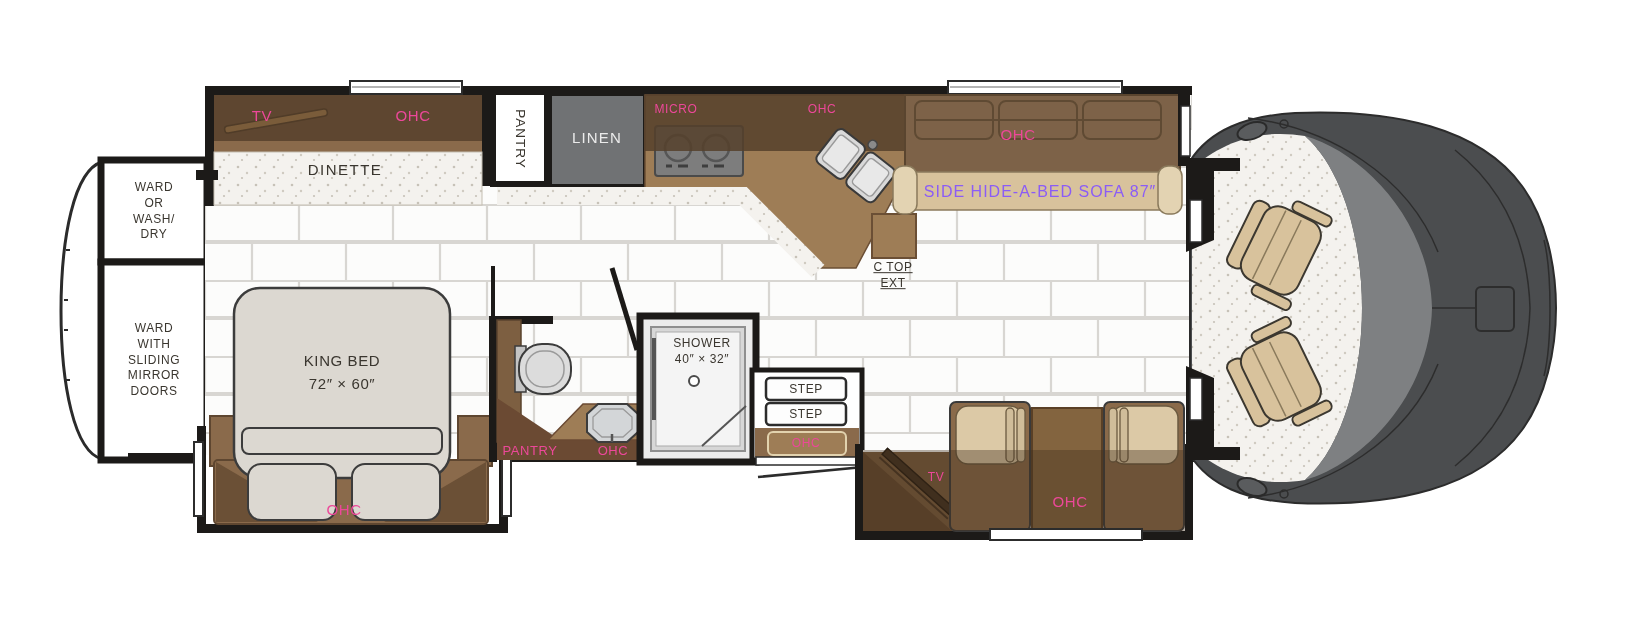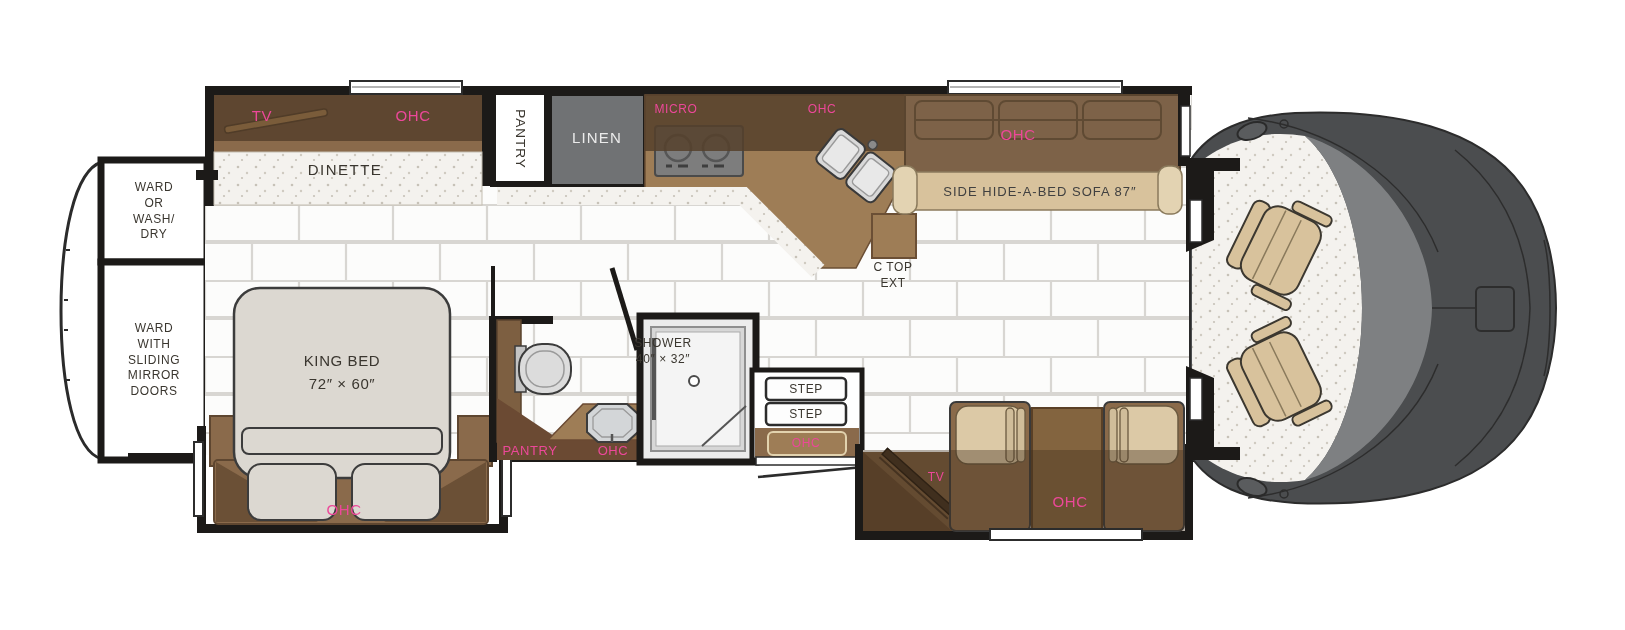--- a/index.html
+++ b/index.html
@@ -5,21 +5,21 @@
 <style>
   html,body{margin:0;padding:0;background:#ffffff;}
   #stage{position:relative;width:1625px;height:630px;background:#ffffff;overflow:hidden;
          font-family:"Liberation Sans","DejaVu Sans",sans-serif;}
   #plan-svg{position:absolute;left:0;top:0;}
   .lab{position:absolute;transform:translate(-50%,-50%);white-space:pre-line;text-align:center;
        font-size:12px;letter-spacing:.6px;color:#3a362f;line-height:1.32;pointer-events:none;}
   .lab.cream{color:#ec4899;}
   .lab.big{font-size:15px;}
   .lab.white{color:#ebebeb;letter-spacing:1.2px;}
-  .lab.sofa{color:#404040;font-size:13px;letter-spacing:1px;}
+  .lab.sofa{color:#8b5cf6;font-size:16px;letter-spacing:1px;}
   .lab.vert{transform:translate(-50%,-50%) rotate(90deg);letter-spacing:1px;}
   .lab.wide{letter-spacing:1.5px;}
 </style>
 </head>
 <body>
 
 <div id="stage">
 <svg id="plan-svg" width="1625" height="630" viewBox="0 0 1625 630">
   <defs>
     <pattern id="brick" width="94" height="76" patternUnits="userSpaceOnUse" patternTransform="translate(205,90)">
@@ -254,26 +254,26 @@
 SLIDING
 MIRROR
 DOORS</div>
 <div class="lab big" style="left:342px;top:372px;line-height:1.5;">KING BED
 72″ × 60″</div>
 <div class="lab cream big" style="left:344px;top:510px;">OHC</div>
 <div class="lab vert" style="left:520px;top:139px;font-size:13.5px;">PANTRY</div>
 <div class="lab white big" style="left:597px;top:138px;">LINEN</div>
 <div class="lab cream" style="left:676px;top:110px;">MICRO</div>
 <div class="lab cream" style="left:822px;top:110px;">OHC</div>
-<div class="lab" style="left:893px;top:276px;">C TOP
+<div class="lab" style="left:893px;top:276px;text-decoration:underline;">C TOP
 EXT</div>
 <div class="lab sofa" style="left:1040px;top:192px;">SIDE HIDE-A-BED SOFA 87″</div>
 <div class="lab cream big" style="left:1018px;top:135px;">OHC</div>
 <div class="lab cream" style="left:530px;top:451px;font-size:13px;">PANTRY</div>
 <div class="lab cream" style="left:613px;top:451px;font-size:13px;">OHC</div>
-<div class="lab" style="left:663px;top:352px;text-align:center;">SHOWER
+<div class="lab" style="left:702px;top:352px;text-align:center;">SHOWER
 40″ × 32″</div>
 <div class="lab" style="left:806px;top:390px;">STEP</div>
 <div class="lab" style="left:806px;top:415px;">STEP</div>
 <div class="lab cream" style="left:806px;top:444px;">OHC</div>
 <div class="lab cream" style="left:936px;top:478px;">TV</div>
 <div class="lab cream big" style="left:1070px;top:502px;">OHC</div>
 </div>
 
 </body></html>

